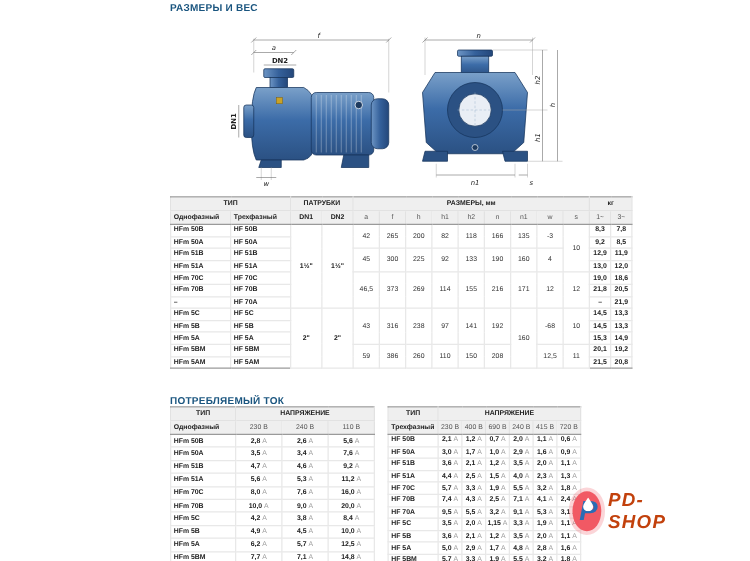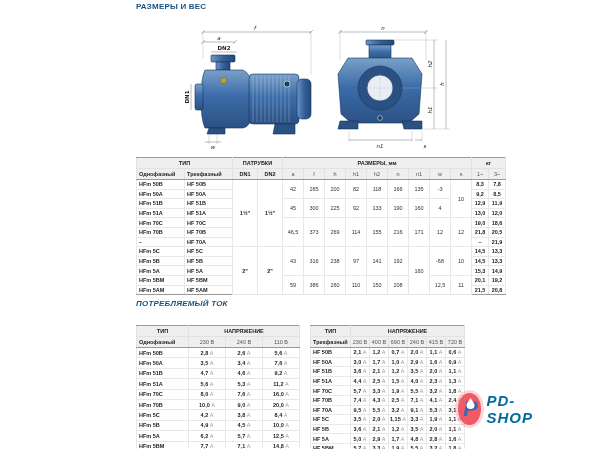--- a/index.html
+++ b/index.html
@@ -1,20 +1,20 @@
 <!DOCTYPE html>
 <html><head>
 <meta charset="utf-8">
 <style>
   html,body{margin:0;padding:0;background:#fff;}
   #page{position:relative;width:536px;height:449px;background:#fff;overflow:hidden;
         font-family:"Liberation Sans","DejaVu Sans",sans-serif;color:#222;}
   .section-title{position:absolute;font-size:8px;font-weight:bold;color:#1a557f;letter-spacing:.2px;}
   #title1{left:136px;top:2px;}
-  #title2{left:136px;top:299px;font-style:italic;}
+  #title2{left:136px;top:316px;}
 
   svg text{font-family:"DejaVu Sans",sans-serif;font-size:5.5px;fill:#222;}
   .dim{stroke:#777;stroke-width:.5;fill:none;}
   .ext{stroke:#aaa;stroke-width:.4;fill:none;}
   .outline{stroke:#16345c;stroke-width:.6;}
 
   
   table{border-collapse:collapse;table-layout:fixed;font-size:5.5px;color:#222;position:absolute;}
   #dims-table{left:136px;top:157px;width:369px;}
   #t1ph{left:136px;top:325px;width:163px;}
@@ -36,21 +36,21 @@
   .c-k{font-weight:bold;}
   .c-a{font-weight:bold;}
   .unit{color:#999;font-weight:normal;}
 
   
   #logo{position:absolute;left:458px;top:392px;display:flex;align-items:center;gap:5px;}
   #logo-circle{width:32px;height:32px;border-radius:50%;background:#f15964;
                box-shadow:0 0 0 3px rgba(241,89,100,.25);display:flex;align-items:center;justify-content:center;position:relative;}
   #logo-p{color:#2a6cb5;font-weight:bold;font-size:22px;font-style:italic;line-height:1;margin-left:2px;}
   #logo-drop{position:absolute;right:6px;top:5px;}
-  #logo-text{color:#0369a1;font-weight:bold;font-style:italic;font-size:15px;letter-spacing:1px;}
+  #logo-text{color:#c2410c;font-weight:bold;font-style:italic;font-size:15px;letter-spacing:1px;}
 </style>
 </head>
 <body>
 
 <div id="page">
 
   <div id="title1" class="section-title">РАЗМЕРЫ И ВЕС</div>
 
   <svg id="side-view" style="position:absolute;left:183px;top:22px;" width="140" height="128" viewBox="0 0 140 128">
     <defs>

